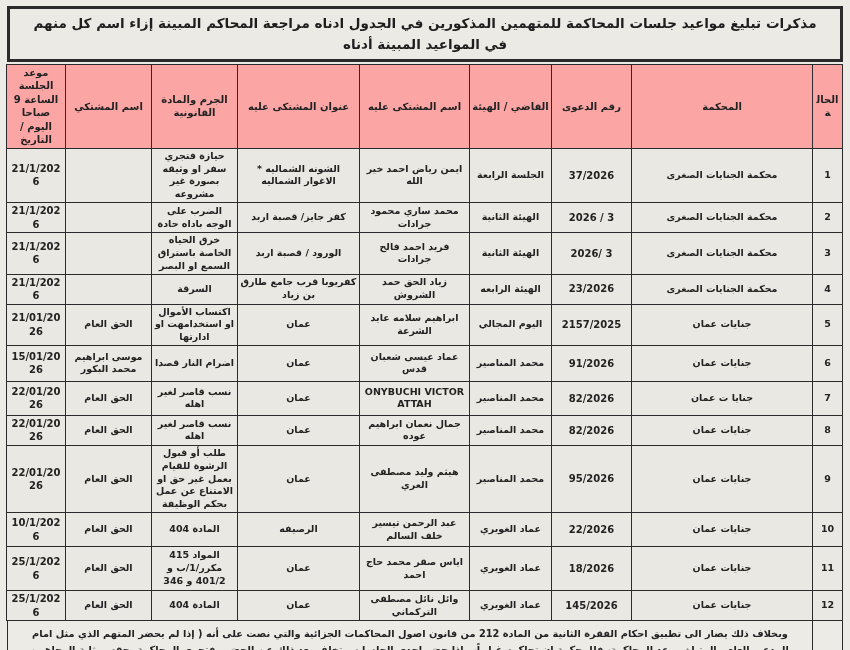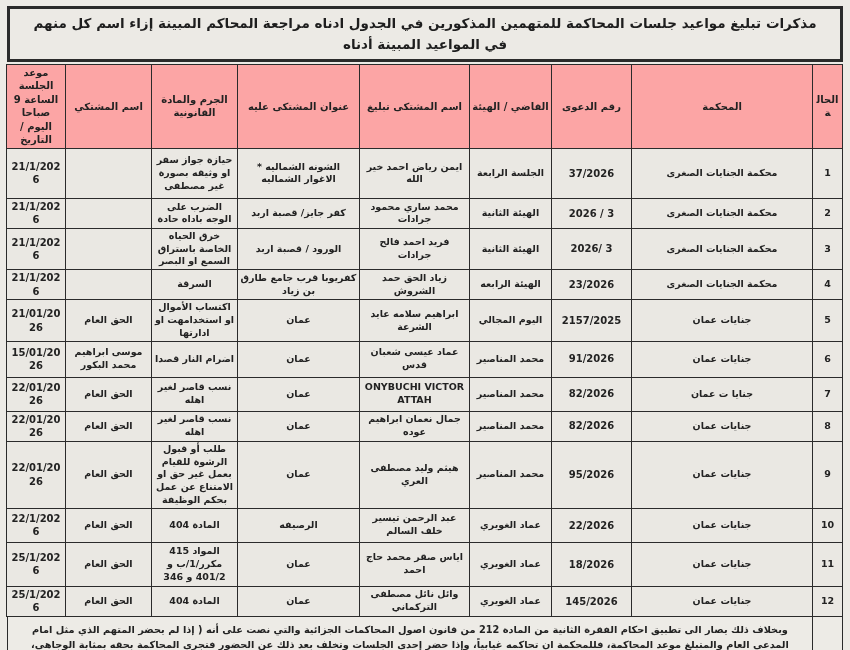--- a/index.html
+++ b/index.html
@@ -104,36 +104,36 @@
         <col style="width:86px">
         <col style="width:86px">
         <col style="width:59px">
     </colgroup>
     <thead>
       <tr>
         <th>الحالة</th>
         <th>المحكمة</th>
         <th>رقم الدعوى</th>
         <th>القاضي / الهيئة</th>
-        <th>اسم المشتكى تبليغ</th>
+        <th>اسم المشتكى عليه</th>
         <th>عنوان المشتكى عليه</th>
         <th>الجرم والمادة القانونية</th>
         <th>اسم المشتكي</th>
         <th>موعد الجلسة الساعة 9 صباحا اليوم / التاريخ</th>
       </tr>
     </thead>
     <tbody>
       <tr>
         <td>1</td>
         <td>محكمة الجنايات الصغرى</td>
         <td class="num-cell">37/2026</td>
         <td>الجلسة الرابعة</td>
         <td>ايمن رياض احمد خير الله</td>
         <td>الشونه الشماليه * الاغوار الشماليه</td>
-        <td>حيازة جواز سفر او وثيقه بصورة غير مصطفى</td>
+        <td>حيازة فتجري سفر او وثيقه بصورة غير مشروعه</td>
         <td></td>
         <td class="num-cell">21/1/2026</td>
       </tr>
       <tr>
         <td>2</td>
         <td>محكمة الجنايات الصغرى</td>
         <td class="num-cell">2026 / 3</td>
         <td>الهيئة الثانية</td>
         <td>محمد ساري محمود جرادات</td>
         <td>كفر جايز/ قصبة اربد</td>
@@ -220,21 +220,21 @@
       </tr>
       <tr>
         <td>10</td>
         <td>جنايات عمان</td>
         <td class="num-cell">22/2026</td>
         <td>عماد الغويري</td>
         <td>عبد الرحمن تيسير خلف السالم</td>
         <td>الرصيفه</td>
         <td>المادة 404</td>
         <td>الحق العام</td>
-        <td class="num-cell">22/1/2026</td>
+        <td class="num-cell">10/1/2026</td>
       </tr>
       <tr>
         <td>11</td>
         <td>جنايات عمان</td>
         <td class="num-cell">18/2026</td>
         <td>عماد الغويري</td>
         <td>اياس صقر محمد حاج احمد</td>
         <td>عمان</td>
         <td>المواد 415 مكرر/1/ب و 401/2 و 346</td>
         <td>الحق العام</td>

